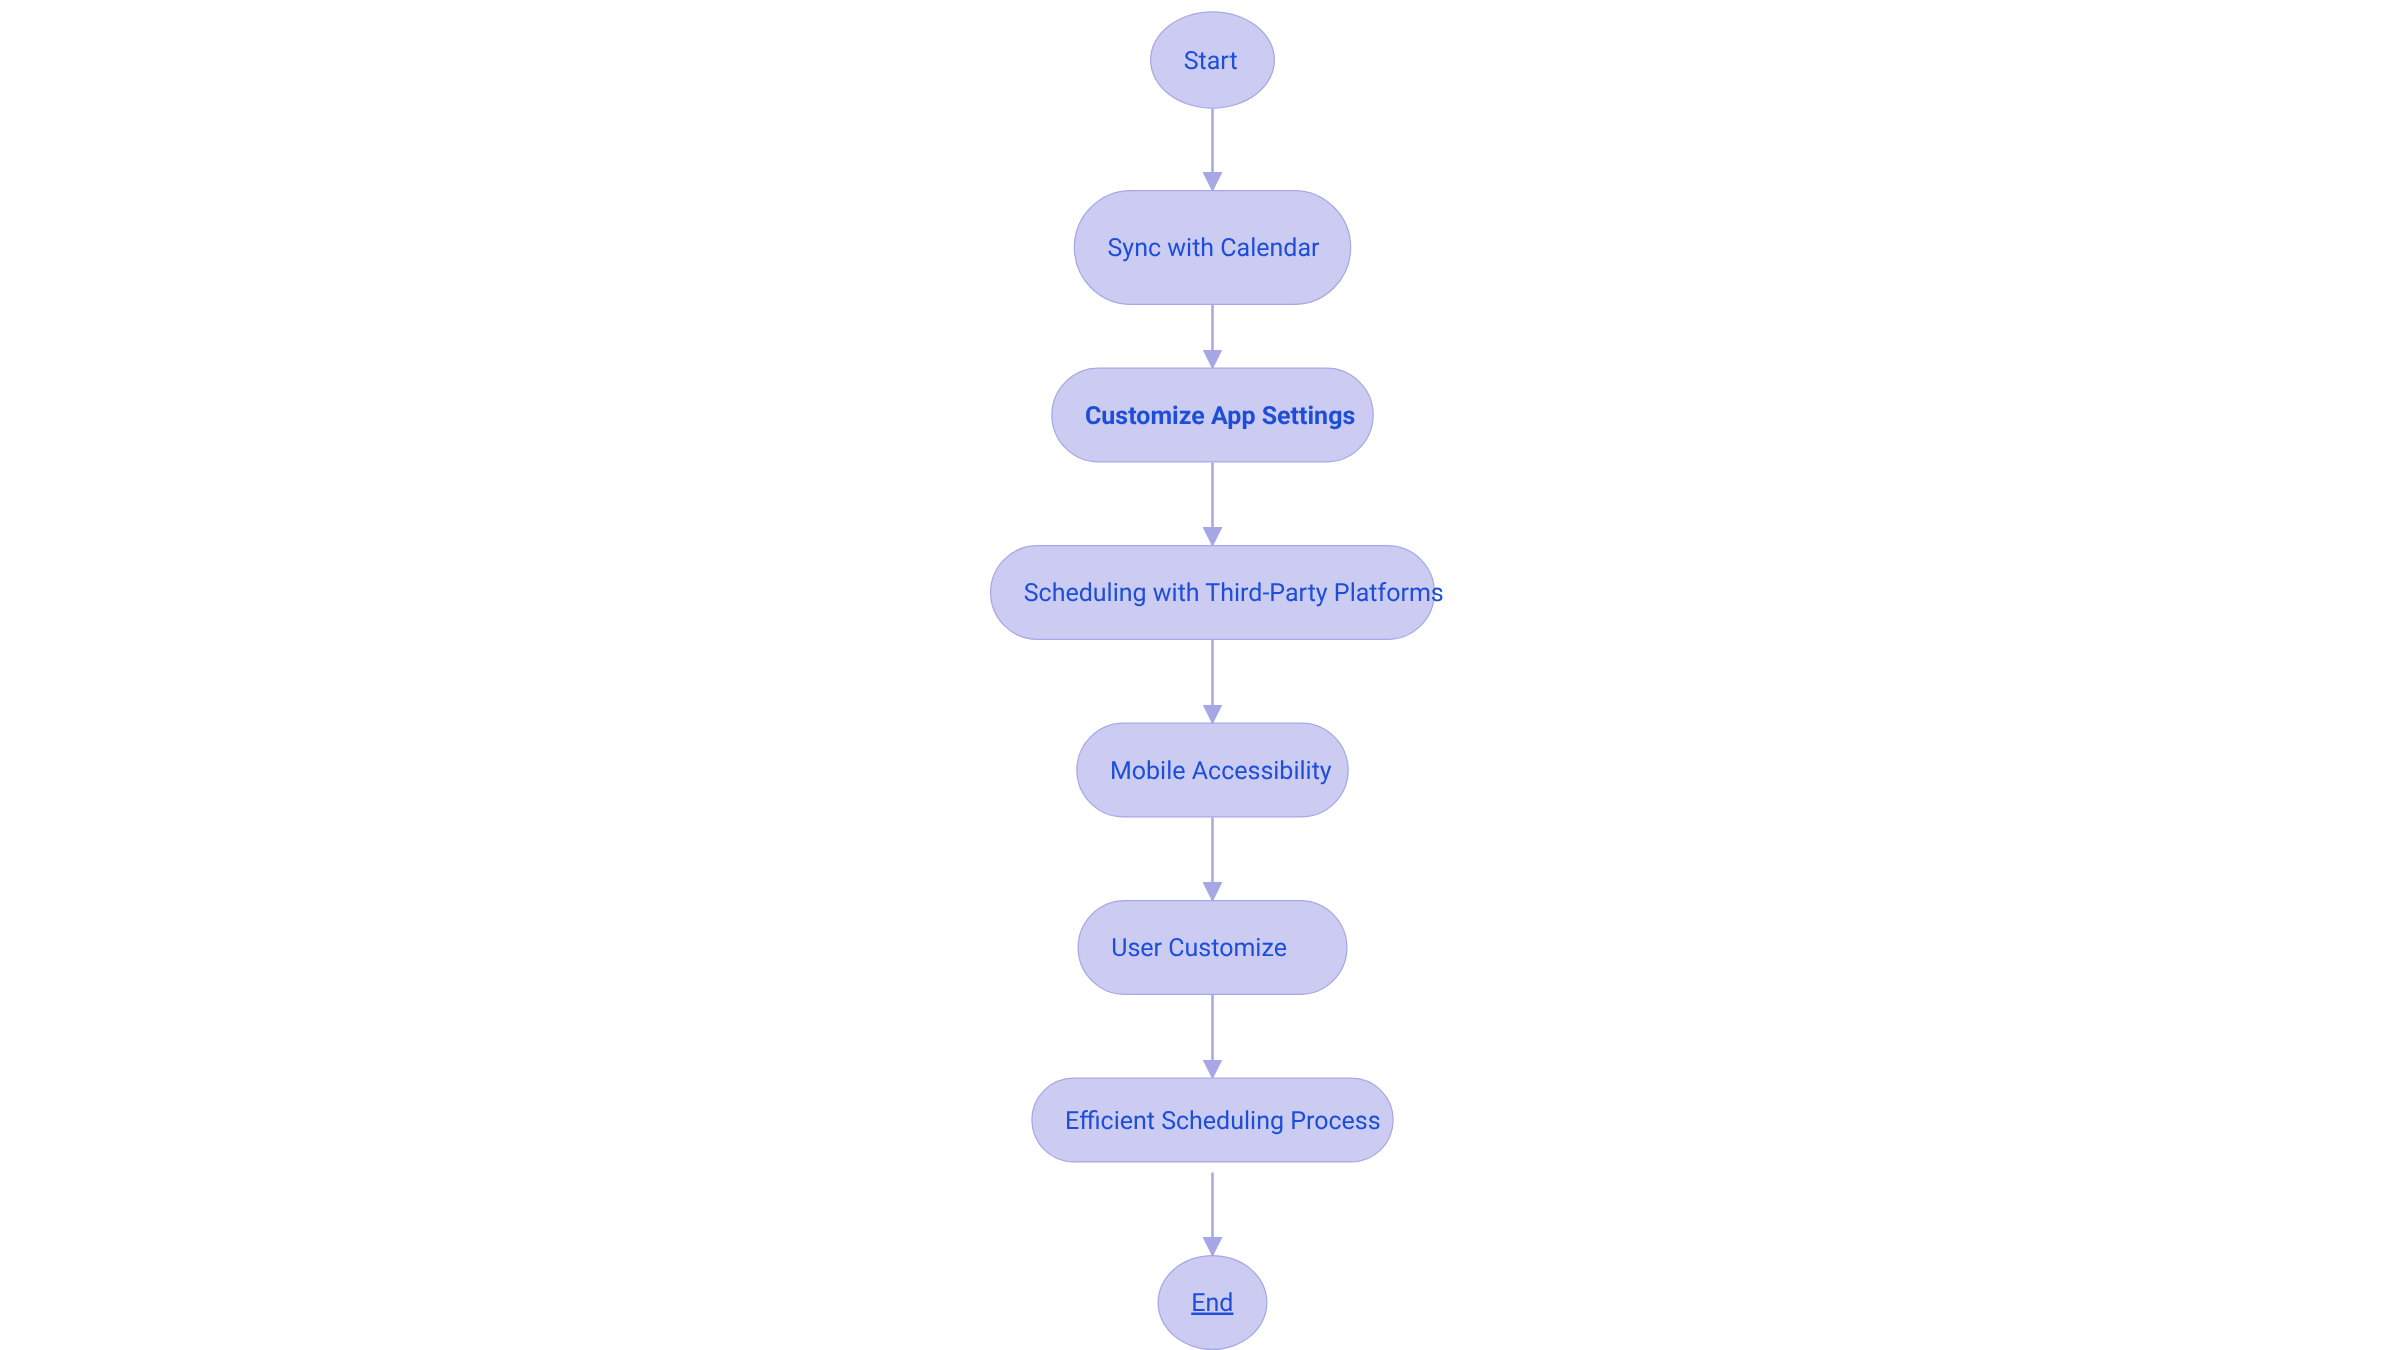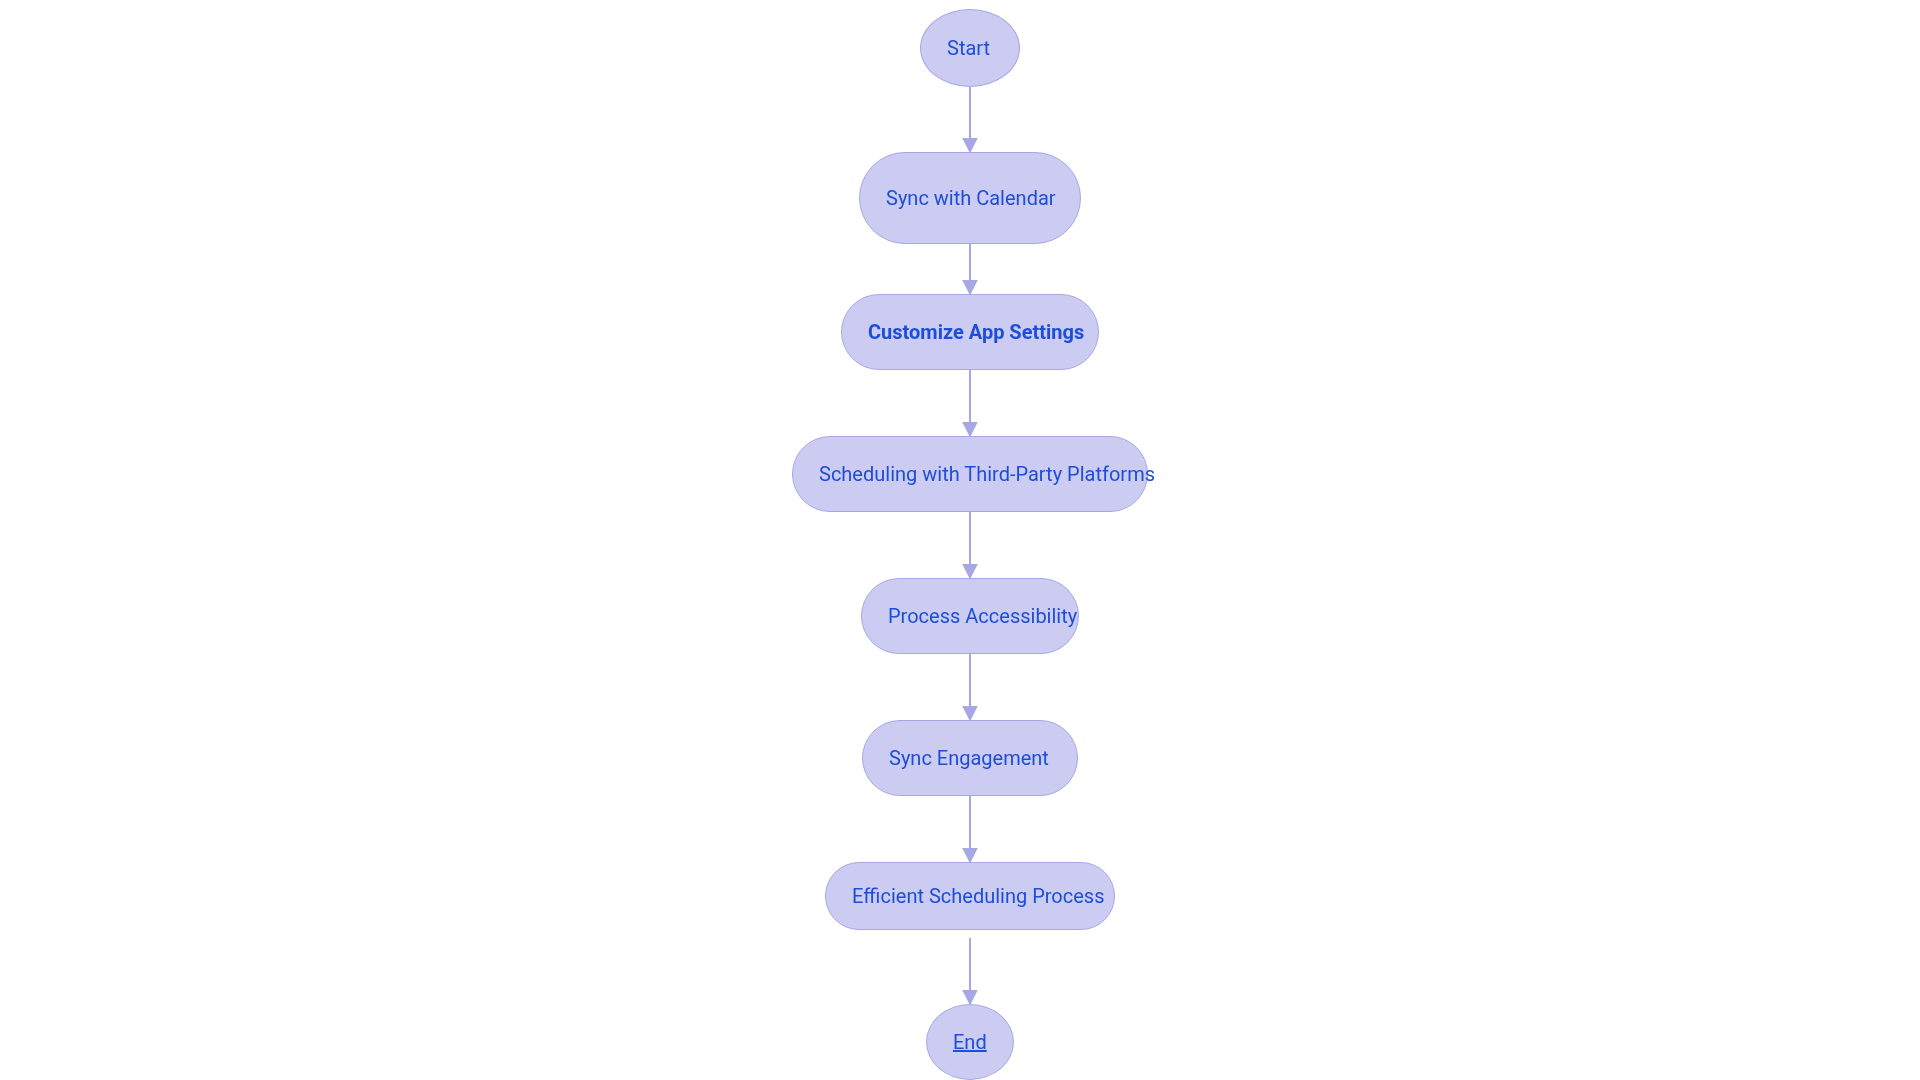--- a/index.html
+++ b/index.html
@@ -72,24 +72,24 @@
       <div class="node stadium" style="width: 222px; height: 92px; left: 859px; top: 152px;">
         <span>Sync with Calendar</span>
       </div>
       <div class="node stadium" style="width: 258px; height: 76px; left: 841px; top: 294px; font-weight: bold;">
         <span>Customize App Settings</span>
       </div>
       <div class="node stadium" style="width: 356px; height: 76px; left: 792px; top: 436px;">
         <span>Scheduling with Third-Party Platforms</span>
       </div>
       <div class="node stadium" style="width: 218px; height: 76px; left: 861px; top: 578px;">
-        <span>Process Accessibility</span>
+        <span>Mobile Accessibility</span>
       </div>
       <div class="node stadium" style="width: 216px; height: 76px; left: 862px; top: 720px;">
-        <span>Sync Engagement</span>
+        <span>User Customize</span>
       </div>
       <div class="node stadium" style="width: 290px; height: 68px; left: 825px; top: 862px;">
         <span>Efficient Scheduling Process</span>
       </div>
       <div class="node terminal" style="width: 88px; height: 76px; left: 926px; top: 1004px; text-decoration: underline;">
         <span>End</span>
       </div>
     </div>
 </div>
 

